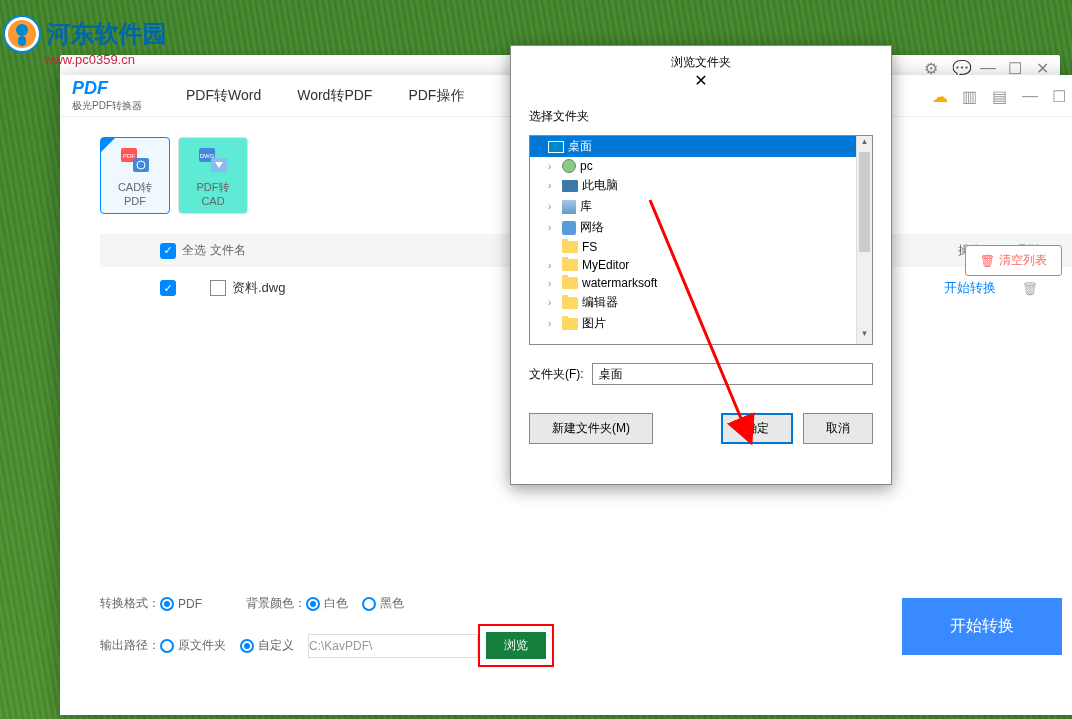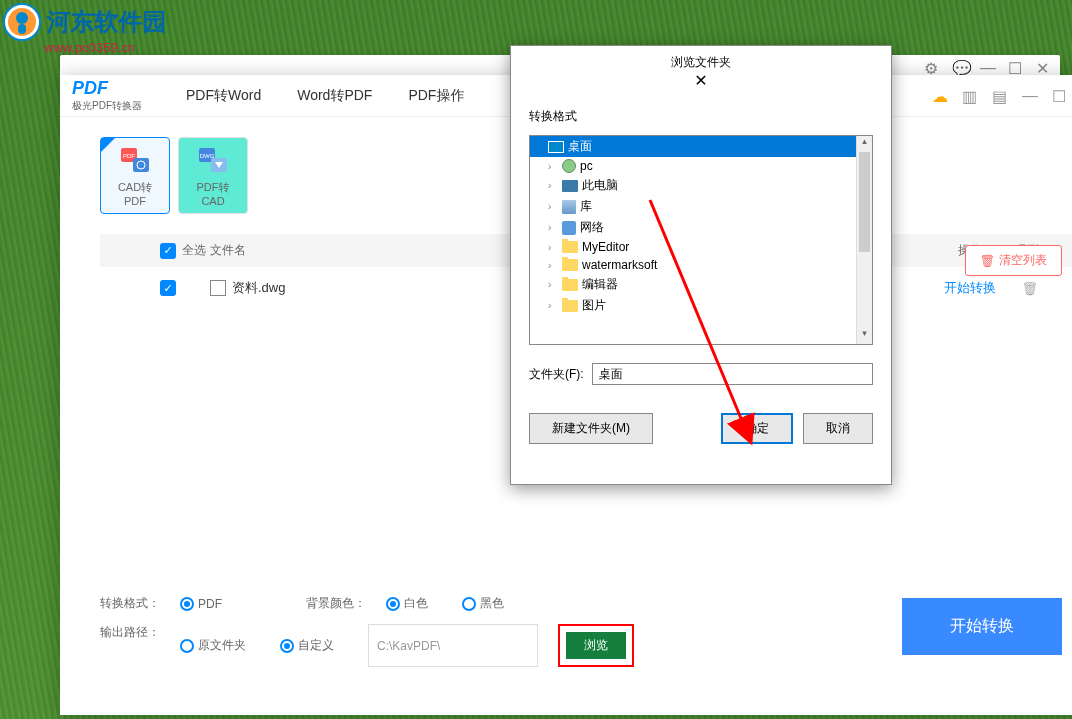--- a/index.html
+++ b/index.html
@@ -2,21 +2,21 @@
 <html><head>
   <meta charset="utf-8">
   <style>
     * { margin: 0; padding: 0; box-sizing: border-box; font-family: "Microsoft YaHei", Arial, sans-serif; }
     body { width: 1072px; height: 719px; background: linear-gradient(to bottom, #3a7a2a 0%, #5a9a3a 100%); position: relative; overflow: hidden; }
     
     
     .grass-bg { position: absolute; inset: 0; background: repeating-linear-gradient(80deg, #4a8a2a 0px, #5a9a3a 2px, #3a7a2a 4px, #4a8a2a 6px); opacity: 0.6; }
     
     
-    .watermark { position: absolute; top: 2px; left: 2px; z-index: 1; }
+    .watermark { position: absolute; top: 14px; left: 2px; z-index: 1; }
     .watermark-logo { display: inline-block; vertical-align: middle; }
     .watermark-text { font-size: 24px; font-weight: bold; color: #0066aa; vertical-align: middle; display: inline-block; line-height: 1; }
     .watermark-url { font-size: 13px; color: #cc2244; display: block; margin-top: -2px; margin-left: 42px; }
     
     
     .bg-window { position: absolute; top: 55px; left: 60px; width: 1000px; height: 30px; background: #fff; border-radius: 2px 2px 0 0; box-shadow: 0 2px 10px rgba(0,0,0,0.2); }
     .bg-titlebar-icons { position: absolute; right: 8px; top: 4px; display: flex; gap: 12px; align-items: center; }
     .bg-icon { width: 16px; height: 16px; color: #888; cursor: pointer; }
     
     
@@ -51,26 +51,26 @@
     .file-row > div:nth-child(3) { width: 60px; text-align: center; color: #0088ff; cursor: pointer; }
     .file-row > div:nth-child(4) { width: 60px; text-align: center; cursor: pointer; color: #aaa; }
     
     .checkbox { width: 16px; height: 16px; background: #0088ff; border-radius: 3px; display: inline-flex; align-items: center; justify-content: center; margin-right: 6px; }
     .checkbox::after { content: "✓"; color: white; font-size: 11px; }
     
     .add-clear-row { position: absolute; right: 50px; top: 170px; display: flex; gap: 10px; }
     .clear-btn { border: 1px solid #ff6666; color: #ff6666; padding: 6px 14px; font-size: 12px; border-radius: 3px; cursor: pointer; display: flex; align-items: center; gap: 4px; background: #fff; }
     
     .bottom-section { padding: 16px 0; font-size: 12px; color: #666; }
-    .option-row { display: flex; margin-bottom: 12px; gap: 20px; }
+    .option-row { display: flex; align-items: center; margin-bottom: 12px; }
     .option-label { color: #666; }
     .radio { width: 14px; height: 14px; border-radius: 50%; border: 2px solid #0088ff; display: inline-block; vertical-align: middle; margin-right: 4px; position: relative; }
     .radio.checked::after { content: ""; position: absolute; top: 2px; left: 2px; width: 6px; height: 6px; border-radius: 50%; background: #0088ff; }
     .radio-label { display: inline-flex; align-items: center; cursor: pointer; margin-right: 14px; }
-    .path-input { width: 170px; padding: 4px 8px; border: 1px solid #ddd; font-size: 12px; color: #999; }
+    .path-input { width: 170px; padding: 4px 0; border: 1px solid #ddd; font-size: 12px; color: #999; }
     .browse-btn { background: #15803d; color: #fff; padding: 5px 18px; font-size: 12px; border: none; cursor: pointer; }
     .browse-highlight { border: 2px solid #ff0000; padding: 6px; display: inline-block; }
     .convert-btn { position: absolute; right: 50px; bottom: 60px; background: #3a8aff; color: #fff; padding: 18px 48px; font-size: 16px; border: none; cursor: pointer; }
     
     
     .dialog { position: absolute; top: 45px; left: 510px; width: 382px; height: 440px; background: #fff; border: 1px solid #888; box-shadow: 0 4px 16px rgba(0,0,0,0.4); display: flex; flex-direction: column; }
     .dialog-titlebar { padding: 8px 10px; font-size: 12px; display: flex; justify-content: space-between; align-items: center; flex-direction: column; }
     .dialog-close { font-size: 16px; cursor: pointer; padding: 0 6px; }
     .dialog-body { padding: 10px 18px; flex: 1; display: flex; flex-direction: column; }
     .dialog-label { font-size: 12px; margin-bottom: 10px; }
@@ -244,21 +244,21 @@
     <button class="convert-btn">开始转换</button>
   </div>
 </div>
 
 <div class="dialog">
   <div class="dialog-titlebar">
     <span>浏览文件夹</span>
     <span class="dialog-close">✕</span>
   </div>
   <div class="dialog-body">
-    <div class="dialog-label">转换格式</div>
+    <div class="dialog-label">选择文件夹</div>
     <div class="tree-view">
       <div id="tree-container">
           <div class="tree-item indent0 selected">
             <span class="tree-expand"></span>
             <span class="tree-icon desktop-icon"></span>
             <span>桌面</span>
           </div>
           <div class="tree-item indent1">
             <span class="tree-expand">›</span>
             <span class="tree-icon pc-icon"></span>
@@ -271,20 +271,25 @@
           </div>
           <div class="tree-item indent1">
             <span class="tree-expand">›</span>
             <span class="tree-icon lib-icon"></span>
             <span>库</span>
           </div>
           <div class="tree-item indent1">
             <span class="tree-expand">›</span>
             <span class="tree-icon net-icon"></span>
             <span>网络</span>
+          </div>
+          <div class="tree-item indent1">
+            <span class="tree-expand"></span>
+            <span class="tree-icon folder-icon"></span>
+            <span>FS</span>
           </div>
           <div class="tree-item indent1">
             <span class="tree-expand">›</span>
             <span class="tree-icon folder-icon"></span>
             <span>MyEditor</span>
           </div>
           <div class="tree-item indent1">
             <span class="tree-expand">›</span>
             <span class="tree-icon folder-icon"></span>
             <span>watermarksoft</span>

